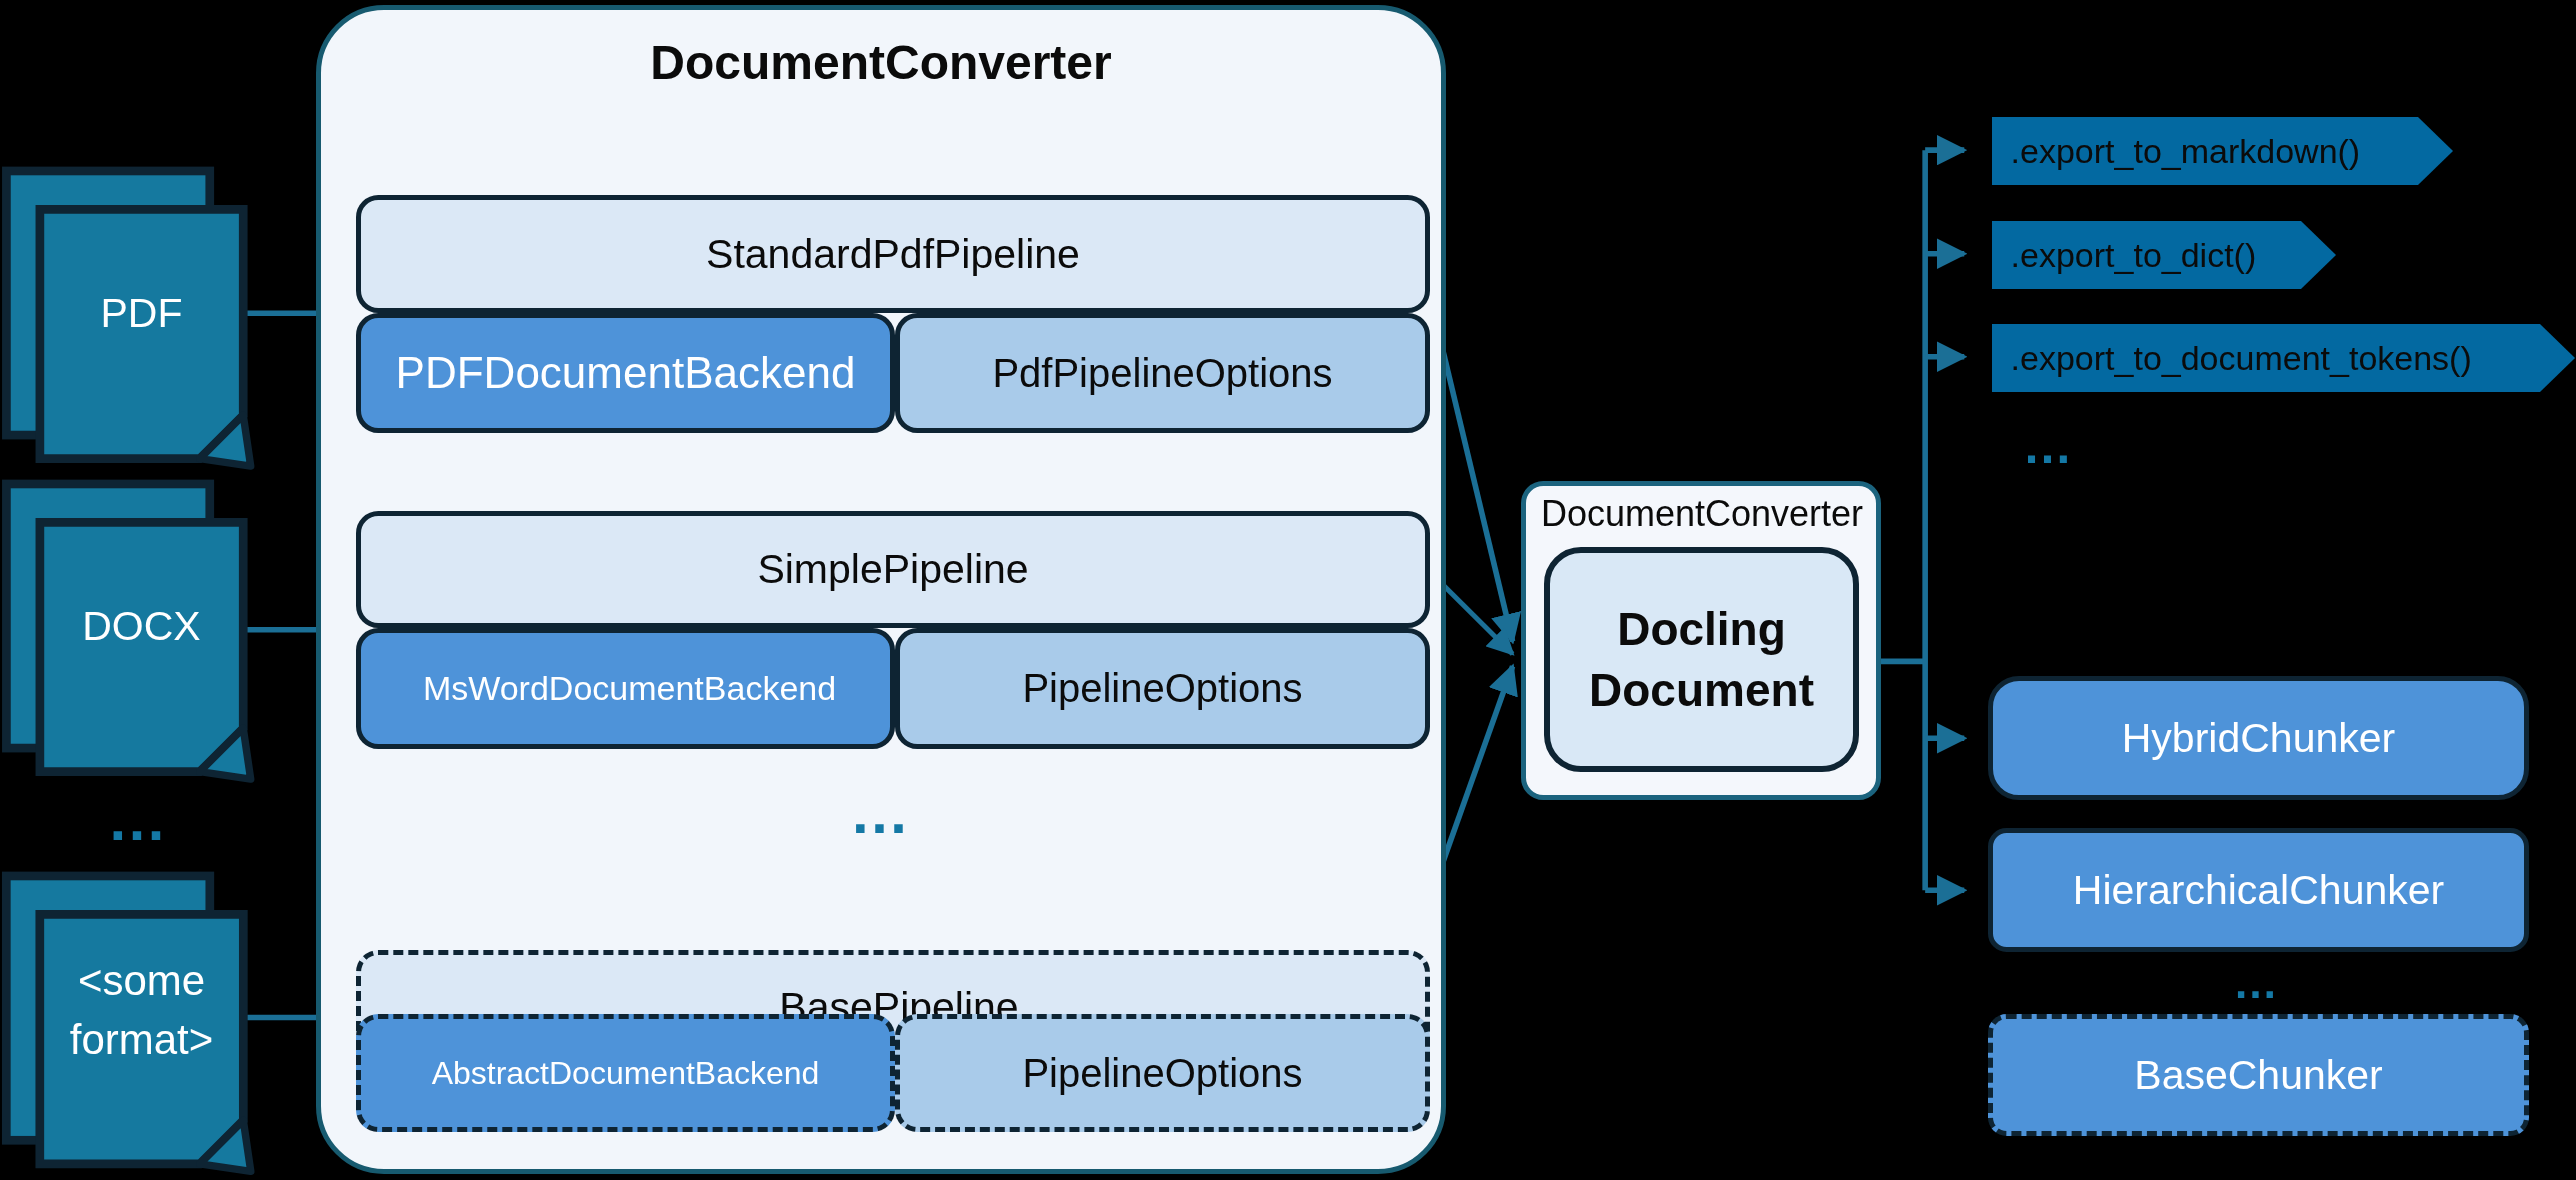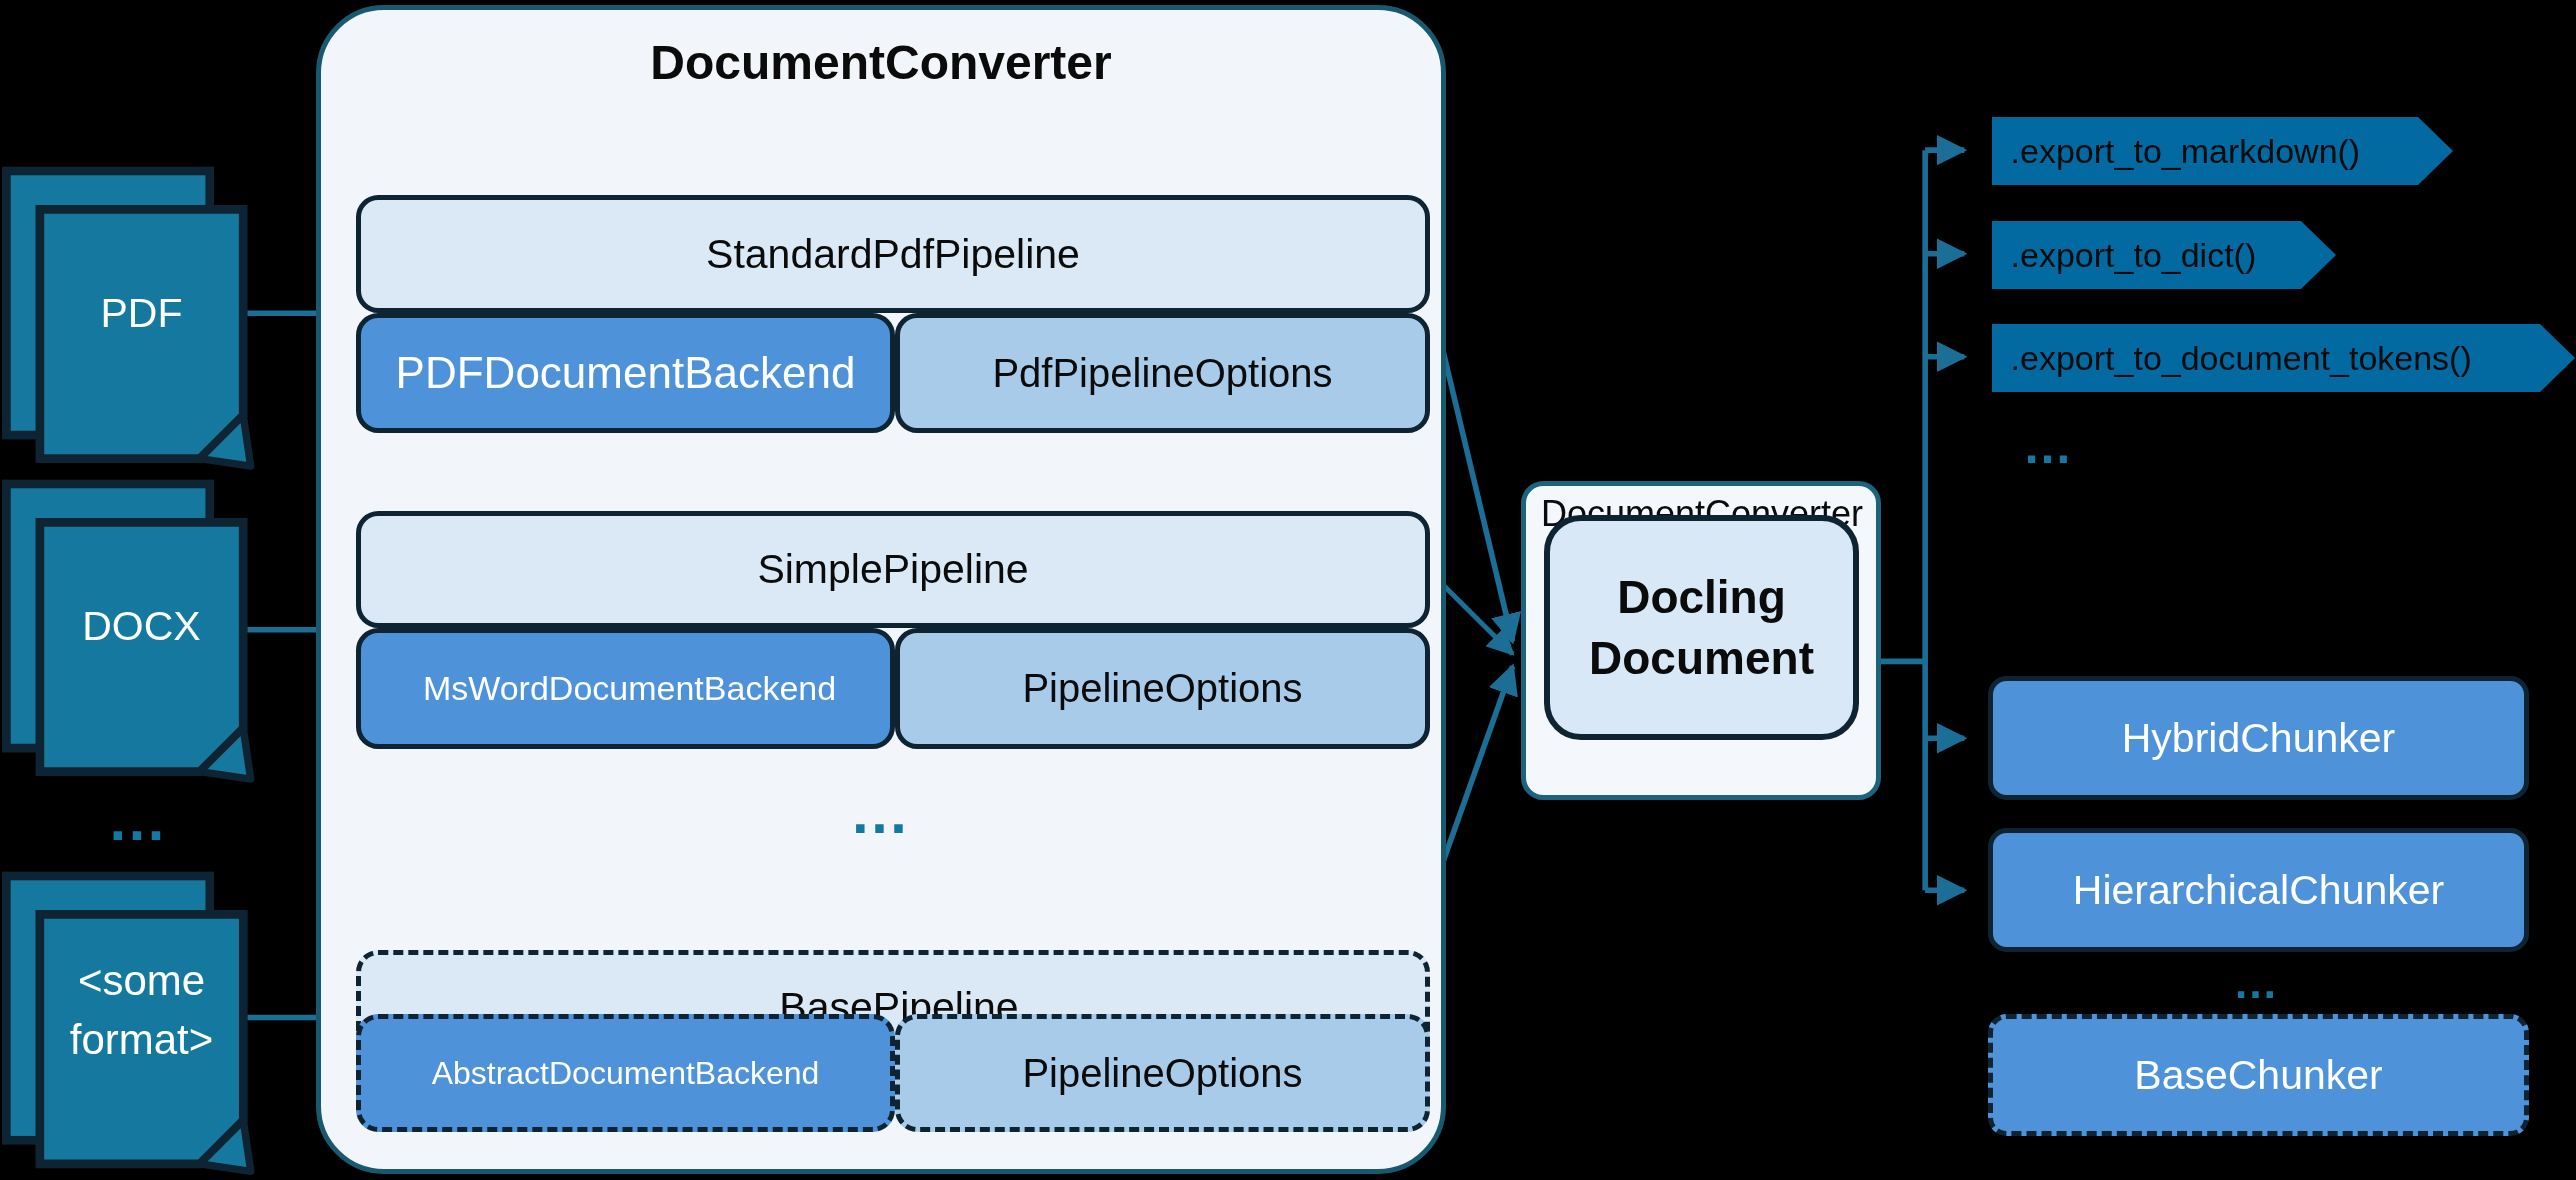--- a/index.html
+++ b/index.html
@@ -34,21 +34,21 @@
   .dots{color:#1478A5;font-size:60px;font-weight:bold;letter-spacing:5px;line-height:1;}
   
   .doc-label{color:#ffffff;font-size:41px;line-height:1.25;}
   
   .result-panel{
     left:1521px;top:481px;width:360px;height:319px;
     background:#F4F7FC;border:5px solid #1B637E;border-radius:22.3px;
   }
   .result-label{left:1529px;top:490px;width:346px;height:48px;font-size:36px;color:#0b0b0b;}
   .docling-box{
-    left:1544px;top:515px;width:315px;height:225px;
+    left:1544px;top:547px;width:315px;height:225px;
     background:#D9E8F6;border:6.2px solid #0E2433;border-radius:37px;
     font-size:46px;font-weight:bold;color:#0b0b0b;line-height:1.32;
   }
   
   .flag{
     background:#0369a1;color:#0b0b0b;font-size:34px;
     display:flex;align-items:center;padding-left:18.6px;
     clip-path:polygon(0 0, calc(100% - 35px) 0, 100% 50%, calc(100% - 35px) 100%, 0 100%);
   }
   
@@ -160,21 +160,21 @@
     <span>.export_to_markdown()</span>
   </div>
   <div class="abs flag" style="left:1992px;top:221px;width:344px;height:68px;">
     <span>.export_to_dict()</span>
   </div>
   <div class="abs flag" style="left:1992px;top:324px;width:583px;height:68px;">
     <span>.export_to_document_tokens()</span>
   </div>
   <div class="abs center dots" style="left:1985px;top:409px;width:130px;height:74px;font-size:50px;">…</div>
 
-  <div class="abs center chunker" style="left:1988px;top:676px;width:541px;height:124px;">
+  <div class="abs center chunker" style="left:1988px;top:676px;width:541px;height:124px;border-radius:31px;">
     <span>HybridChunker</span>
   </div>
   <div class="abs center chunker" style="left:1988px;top:828px;width:541px;height:124px;">
     <span>HierarchicalChunker</span>
   </div>
   <div class="abs center dots" style="left:2196px;top:948px;width:124px;height:68px;font-size:45px;">…</div>
   <div class="abs center chunker dashed" style="left:1988px;top:1014px;width:541px;height:122px;">
     <span>BaseChunker</span>
   </div>
 

